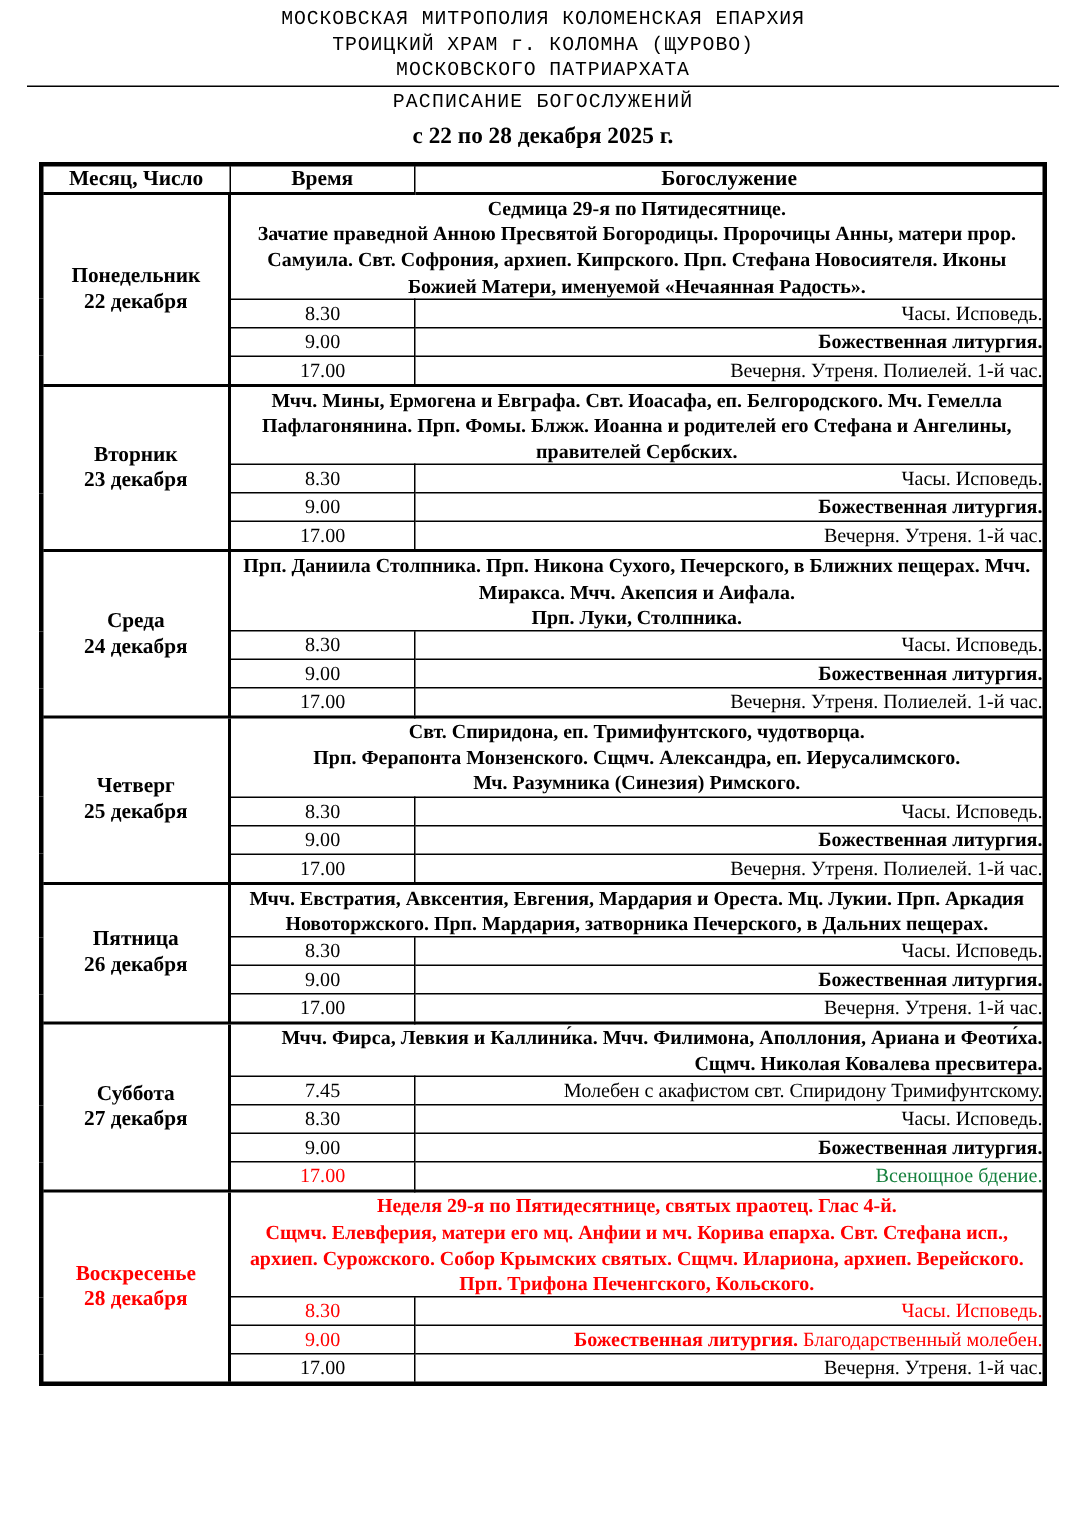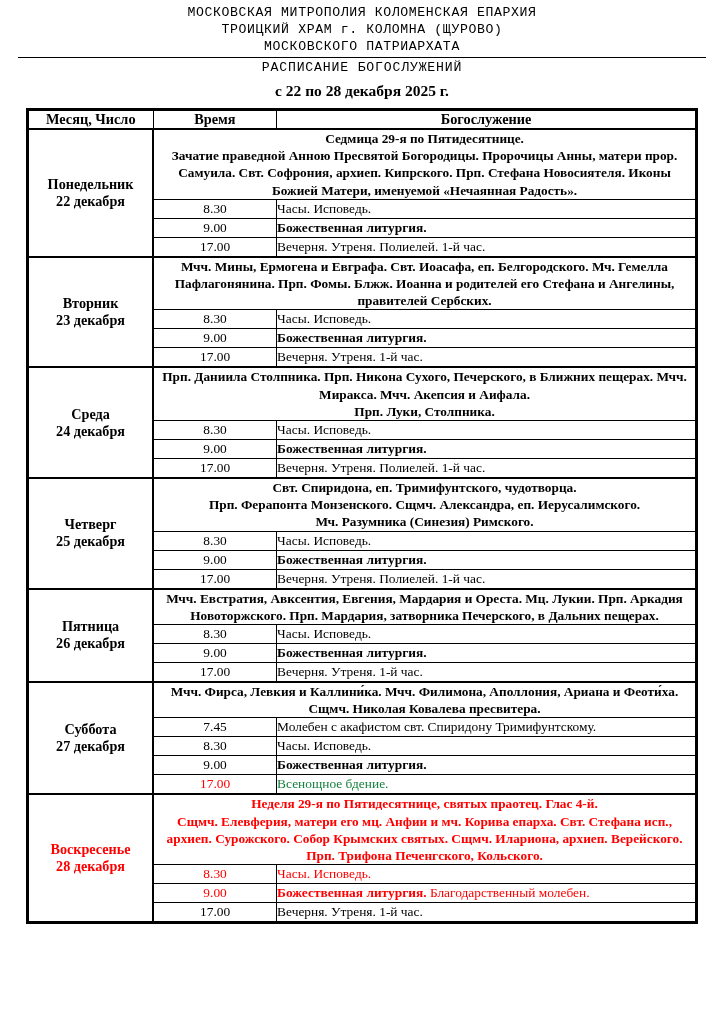--- a/index.html
+++ b/index.html
@@ -104,21 +104,21 @@
   
   .time {
     text-align: center;
     font-size: 13.4px;
     line-height: 18px;
     padding: 2px 2px;
     border-right: 1px solid #000;
   }
   
   .serv {
-    text-align: left;
+    text-align: right;
     font-size: 13.4px;
     line-height: 18px;
     padding: 2px 2px 2px 8px;
   }
   .serv b { font-weight: bold; }
 </style>
 </head>
 <body>
 
 <div class="doc-header">
@@ -250,21 +250,21 @@
         </tr>
         <tr>
           <td class="time" style="color: rgb(0, 0, 0);">17.00</td>
           <td class="serv" style="color: rgb(0, 0, 0);"><span>Вечерня. Утреня. 1-й час.</span></td>
         </tr>
         <tr>
           <td class="day-cell day-sep" rowspan="5" style="color: rgb(0, 0, 0);">
             <div>Суббота</div>
             <div>27 декабря</div>
           </td>
-          <td class="banner day-sep" colspan="2" style="color: rgb(0, 0, 0);">
+          <td class="banner day-sep" colspan="2" style="color: rgb(0, 0, 0); text-align: right;">
             <div>Мчч. Фирса, Левкия и Каллини́ка. Мчч. Филимона, Аполлония, Ариана и Феоти́ха. Сщмч. Николая Ковалева пресвитера.</div>
           </td>
         </tr>
         <tr>
           <td class="time" style="color: rgb(0, 0, 0);">7.45</td>
           <td class="serv" style="color: rgb(0, 0, 0);"><span>Молебен с акафистом свт. Спиридону Тримифунтскому.</span></td>
         </tr>
         <tr>
           <td class="time" style="color: rgb(0, 0, 0);">8.30</td>
           <td class="serv" style="color: rgb(0, 0, 0);"><span>Часы. Исповедь.</span></td>

